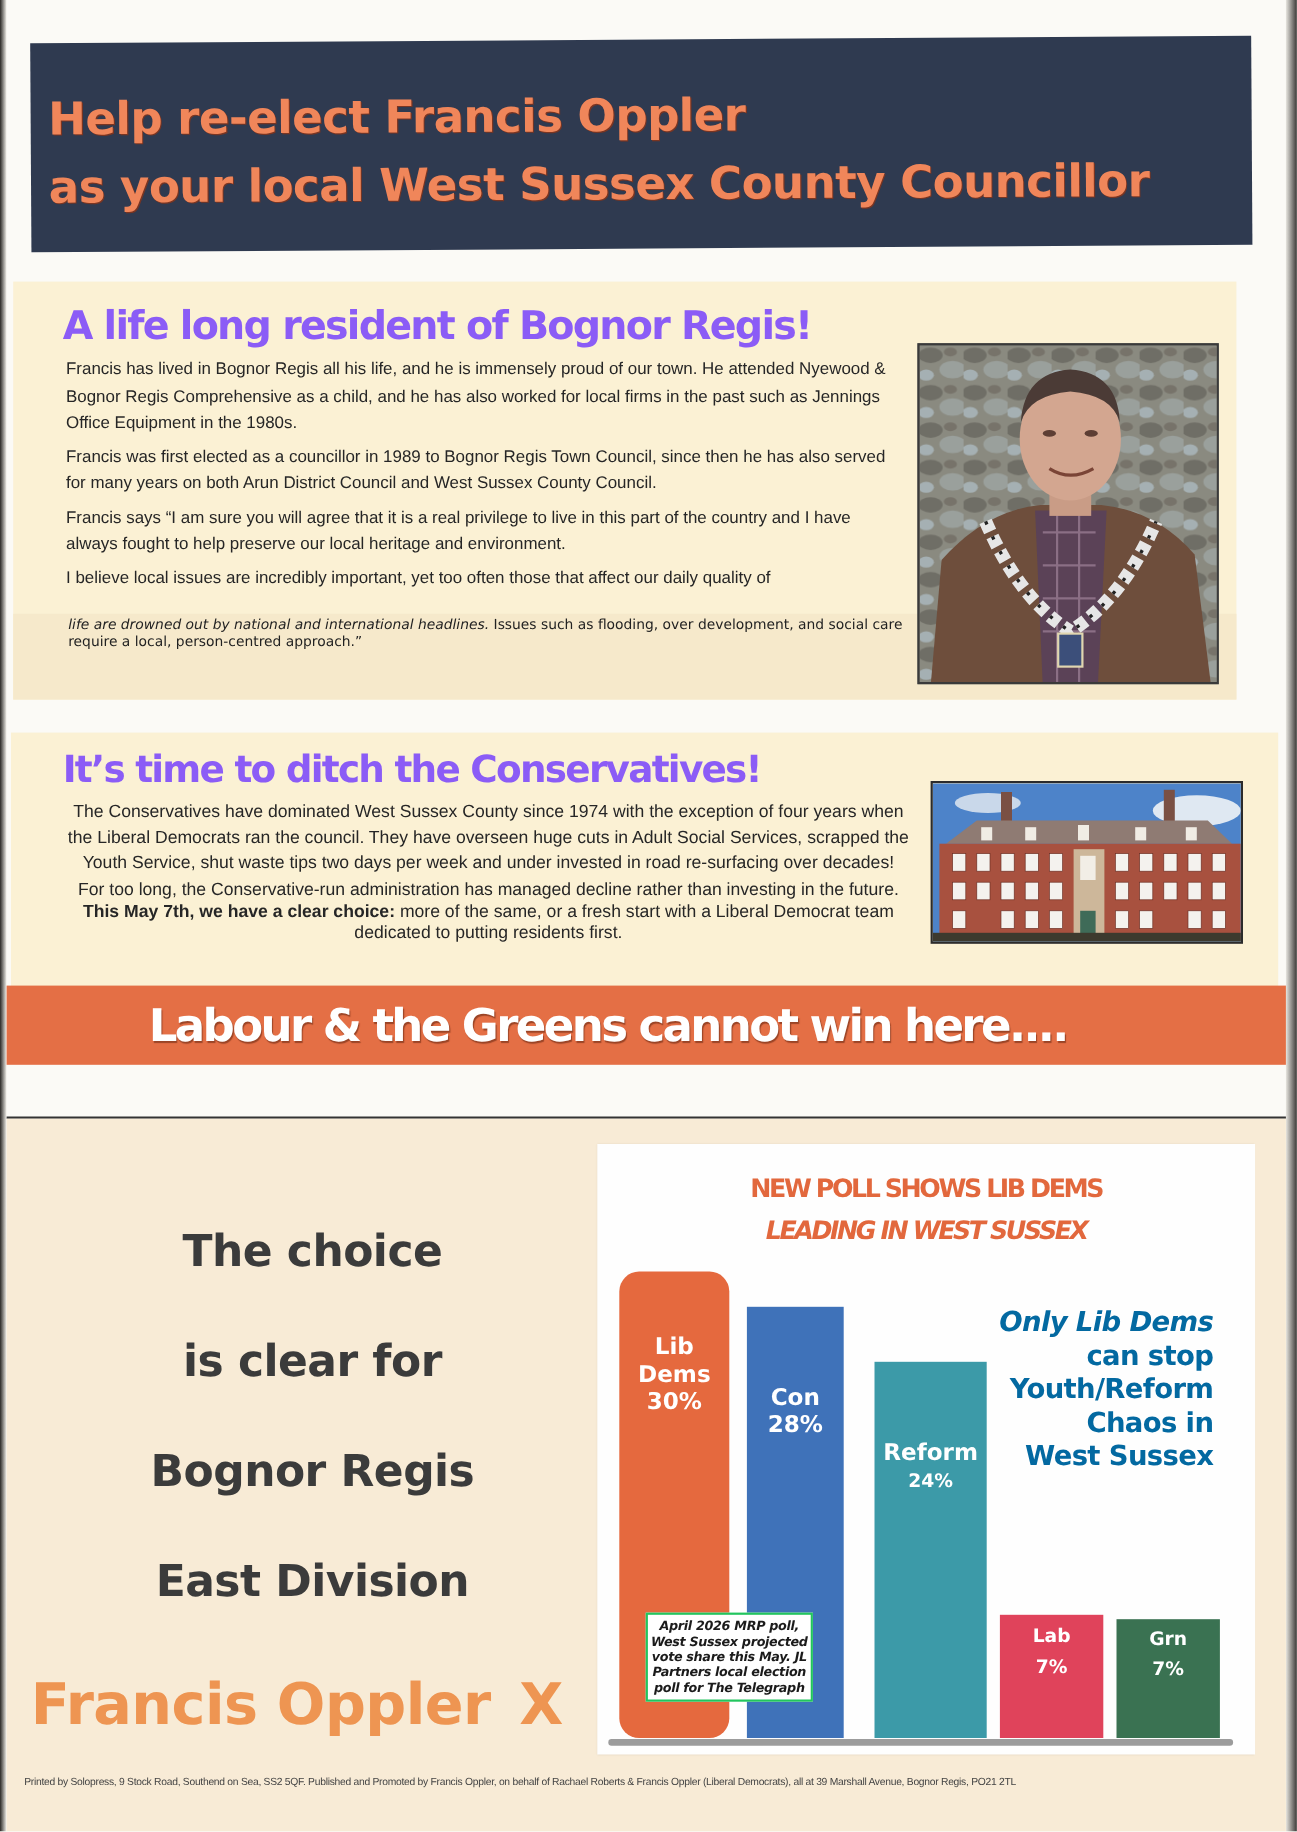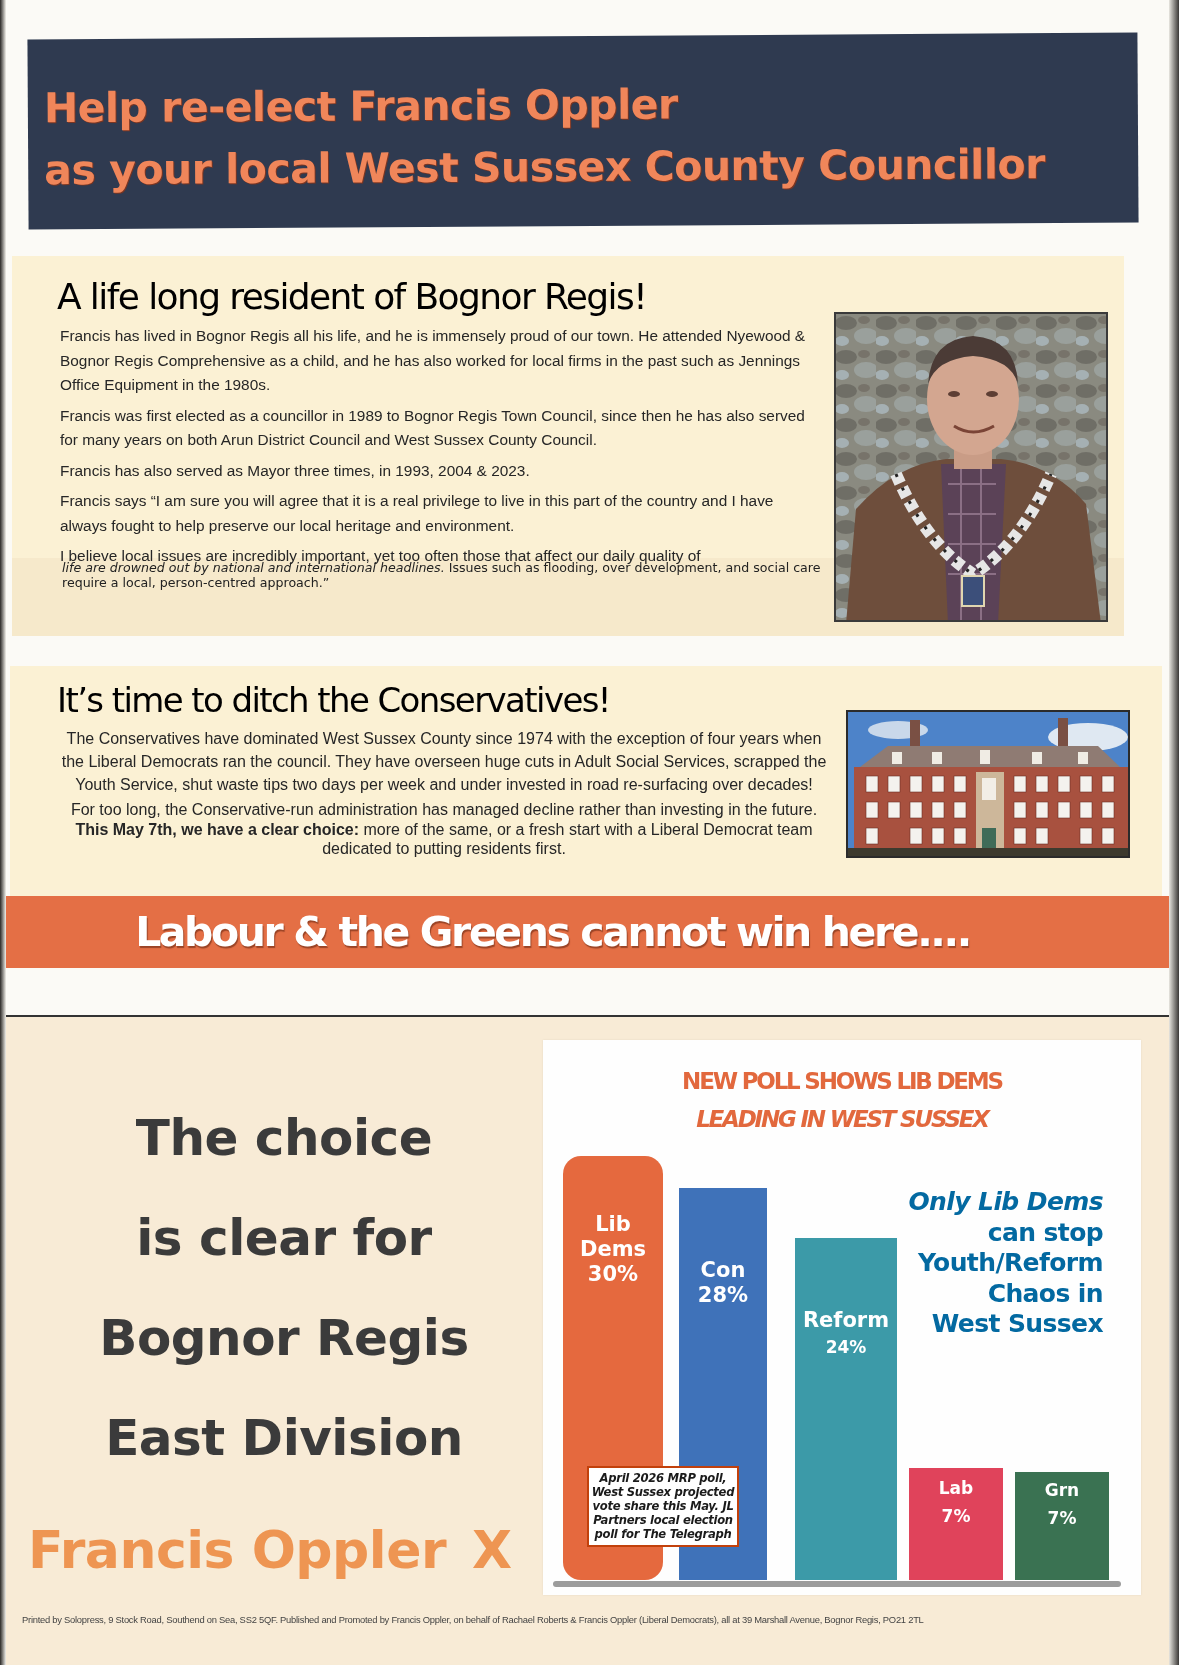--- a/index.html
+++ b/index.html
@@ -42,22 +42,22 @@
     position: absolute; background: #fbf1d4;
   }
   .panel-bio { left: 12px; top: 256px; width: 1112px; height: 380px; }
   .panel-bio-lower {
     position: absolute; left: 0; bottom: 0; width: 100%; height: 78px;
     background: #f6e9cb;
   }
   .panel-heading {
     position: absolute;
     font-family: "DejaVu Sans", sans-serif;
-    font-weight: normal;
-    color: #000000;
+    font-weight: bold;
+    color: #8b5cf6;
     letter-spacing: -1.6px;
     white-space: nowrap;
   }
   .bio-heading { left: 45px; top: 20px; font-size: 36px; }
   .bio-text {
     position: absolute; left: 48px; top: 68px; width: 762px;
     font-family: "Liberation Sans", sans-serif;
     font-size: 15.4px; line-height: 24.5px; color: #262626;
   }
   .bio-text p { margin-bottom: 6px; }
@@ -110,21 +110,21 @@
   .lower-panel {
     position: absolute; left: 6px; top: 1017px; width: 1163px; height: 648px;
     background: #f8ebd6;
   }
   .choice-block {
     position: absolute; left: 24px; top: 1088px; width: 520px;
     text-align: center;
     font-family: "DejaVu Sans", sans-serif; font-weight: bold;
     color: #3b3b3b;
   }
-  .choice-line { font-size: 50px; line-height: 100px; letter-spacing: -0.5px; white-space: nowrap; text-align: center; }
+  .choice-line { font-size: 40px; line-height: 100px; letter-spacing: -0.5px; white-space: nowrap; text-align: center; }
   .candidate-line {
     position: absolute; left: 28px; top: 1520px; width: 520px;
     font-family: "DejaVu Sans", sans-serif; font-weight: bold;
     color: #ee9552; font-size: 52px; letter-spacing: -0.5px; white-space: nowrap;
   }
   .candidate-x { margin-left: 26px; }
 
   
   .poll-card {
     position: absolute; left: 543px; top: 1040px; width: 598px; height: 555px;
@@ -153,21 +153,21 @@
     text-align: center;
   }
   .bar-label { font-size: 21px; line-height: 25px; }
   .bar-label-sm { font-size: 17px; line-height: 28px; }
   .baseline {
     position: absolute; left: 10px; top: 541px; width: 568px; height: 6px;
     background: #9c9c9c; border-radius: 3px;
   }
   .poll-source {
     position: absolute; left: 44px; top: 426px; width: 152px;
-    background: #fff; border: 2px solid #c2410c;
+    background: #fff; border: 2px solid #22c55e;
     font-family: "DejaVu Sans", sans-serif; font-weight: bold; font-style: italic;
     color: #1b1b1b; font-size: 11.6px; line-height: 14px; text-align: center;
     padding: 3px 2px 4px;
     letter-spacing: -0.3px;
   }
 
   .imprint {
     position: absolute; left: 22px; top: 1614px; width: 1130px;
     font-size: 9.4px; color: #444; white-space: nowrap; letter-spacing: -0.25px;
   }
@@ -182,21 +182,20 @@
   <div class="header-line">Help re-elect Francis Oppler</div>
   <div class="header-line">as your local West Sussex County Councillor</div>
 </div>
 
 <div class="panel panel-bio">
   <div class="panel-bio-lower"></div>
   <div class="panel-heading bio-heading">A life long resident of Bognor Regis!</div>
   <div class="bio-text">
     <p>Francis has lived in Bognor Regis all his life, and he is immensely proud of our town. He attended Nyewood &amp; Bognor Regis Comprehensive as a child, and he has also worked for local firms in the past such as Jennings Office Equipment in the 1980s.</p>
     <p>Francis was first elected as a councillor in 1989 to Bognor Regis Town Council, since then he has also served for many years on both Arun District Council and West Sussex County Council.</p>
-    <p>Francis has also served as Mayor three times, in 1993, 2004 &amp; 2023.</p>
     <p>Francis says “I am sure you will agree that it is a real privilege to live in this part of the country and I have always fought to help preserve our local heritage and environment.</p>
     <p class="tight">I believe local issues are incredibly important, yet too often those that affect our daily quality of</p>
   </div>
   <div class="bio-small">
     <span class="italic">life are drowned out by national and international headlines.</span><span> Issues such as flooding, over development, and social care require a local, person-centred approach.”</span>
   </div>
   <div class="photo-frame" title="Portrait of Francis Oppler wearing mayoral chain">
     <svg width="274" height="310" viewBox="0 0 274 310">
       <defs>
         <pattern id="stone" width="40" height="34" patternUnits="userSpaceOnUse">

